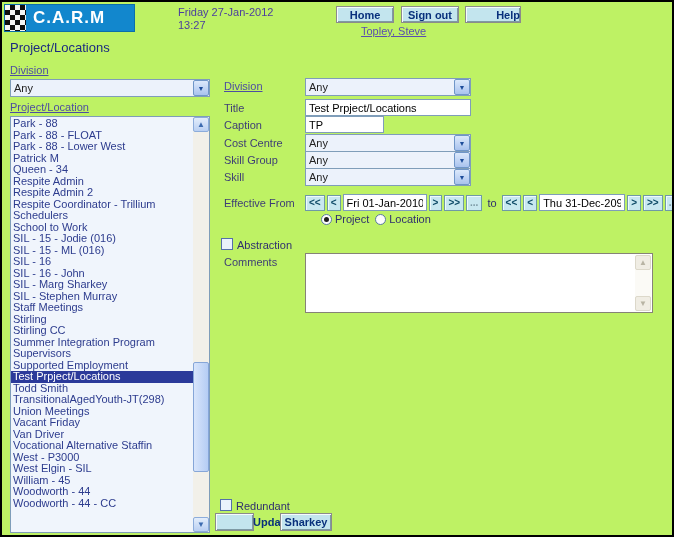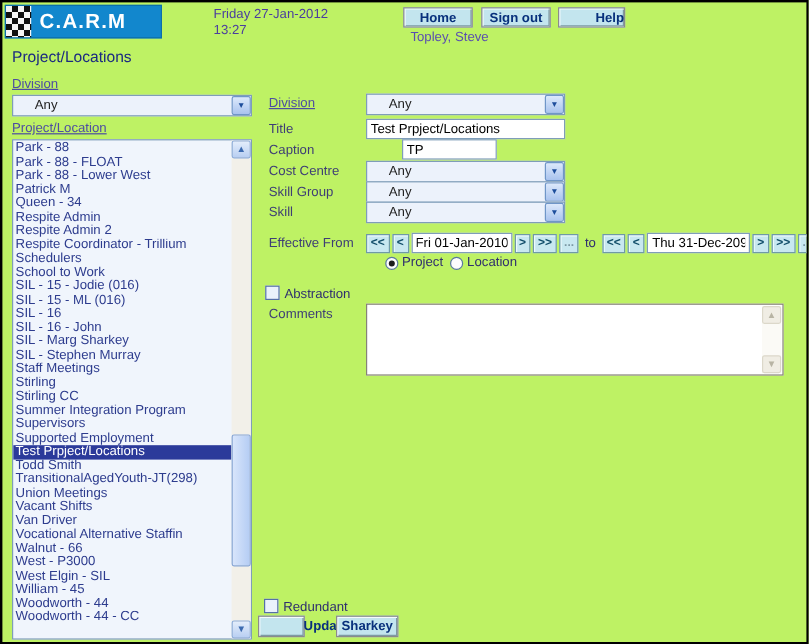--- a/index.html
+++ b/index.html
@@ -10,28 +10,28 @@
   .logo { position:absolute; left:2px; top:2px; width:131px; height:28px; background:#1287cd; display:flex; align-items:center; border:1px solid #0c6eab; }
   .checker { width:21px; height:100%; background-image:conic-gradient(#101010 25%, #f5f5f5 0 50%, #101010 0 75%, #f5f5f5 0); background-size:10px 10px; }
   .logo-text { color:#fff; font-weight:bold; font-size:17px; letter-spacing:1px; margin-left:7px; }
   .datetime { position:absolute; left:176px; top:4px; font-size:11px; color:#4b3e9e; line-height:13px; }
   .hbtn { position:absolute; top:4px; height:17px; background:#c3e5ee; border:1px solid #8b8b8b;
           box-shadow:inset 1px 1px 0 #f6fbfd, inset -1px -1px 0 #7e9aa4;
           color:#08307c; font-weight:bold; font-size:11px; font-family:inherit; text-align:center; cursor:default; }
   .hbtn.home { left:334px; width:58px; }
   .hbtn.signout { left:399px; width:58px; }
   .hbtn.help { left:463px; width:56px;text-align:right; }
-  .username { position:absolute; left:340px; top:23px; font-size:11px; color:#5a4fae; }
+  .username { position:absolute; left:359px; top:23px; font-size:11px; color:#5a4fae;text-decoration:underline; }
   .page-title { position:absolute; left:8px; top:38px; font-size:13px; color:#1b2a80; }
 
   
   .link-label { position:absolute; font-size:11px; color:#4d4da1; text-decoration:underline; cursor:pointer; }
   .plain-label { position:absolute; font-size:11px; color:#3e3e75; }
   .xp-select { position:absolute; height:18px; background:#ecf2fb; border:1px solid #7f9db9; display:flex; align-items:center; font-size:11px; color:#222; }
-  .sel-text { flex:1; padding-left:18px; overflow:hidden; white-space:nowrap; }
+  .sel-text { flex:1; padding-left:3px; overflow:hidden; white-space:nowrap; }
   .xp-arrow { width:16px; height:16px; background:linear-gradient(#dce9fb,#a9c3ee); border:1px solid #6f96c8; border-radius:2px; display:flex; align-items:center; justify-content:center; color:#1d4d9b; font-size:7px; }
   .tinput { position:absolute; height:17px; border:1px solid #7f9db9; background:#fff; font-size:11px; font-family:inherit; padding:0 3px; color:#000; }
 
   
   .listbox { position:absolute; left:8px; top:114px; width:200px; height:417px; background:#f0f5fc; border:1px solid #7f9db9; }
   .items { position:absolute; left:0; top:1px; right:16px; bottom:0; overflow:hidden; }
   .list-item { height:11.5px; line-height:11.5px; font-size:11px; color:#2d3c8e; padding-left:2px; white-space:nowrap; overflow:hidden; cursor:default; }
   .list-item.selected { background:#2b3a9a; color:#fff; }
   .sb { position:absolute; right:0; top:0; width:16px; height:100%; background:#f2f0e9; }
   .sb-btn { position:absolute; left:0; width:16px; height:15px; background:linear-gradient(#e3edfb,#b9cff2); border:1px solid #8cacdb; color:#3d6bb0; font-size:8px; line-height:13px; text-align:center; border-radius:2px; }
@@ -114,24 +114,23 @@
         <div class="list-item">Staff Meetings</div>
         <div class="list-item">Stirling</div>
         <div class="list-item">Stirling CC</div>
         <div class="list-item">Summer Integration Program</div>
         <div class="list-item">Supervisors</div>
         <div class="list-item">Supported Employment</div>
         <div class="list-item selected">Test Prpject/Locations</div>
         <div class="list-item">Todd Smith</div>
         <div class="list-item">TransitionalAgedYouth-JT(298)</div>
         <div class="list-item">Union Meetings</div>
-        <div class="list-item">Vacant Shifts</div>
+        <div class="list-item">Vacant Friday</div>
         <div class="list-item">Van Driver</div>
         <div class="list-item">Vocational Alternative Staffin</div>
-        <div class="list-item">Walnut - 66</div>
         <div class="list-item">West - P3000</div>
         <div class="list-item">West Elgin - SIL</div>
         <div class="list-item">William - 45</div>
         <div class="list-item">Woodworth - 44</div>
         <div class="list-item">Woodworth - 44 - CC</div>
       </div>
     <div class="sb">
       <div class="sb-btn sb-up">▲</div>
       <div class="sb-track">
         <div class="sb-thumb"></div>
@@ -147,21 +146,21 @@
   <div class="plain-label" style="left:222px; top:152px;">Skill Group</div>
   <div class="plain-label" style="left:222px; top:169px;">Skill</div>
   <div class="plain-label" style="left:222px; top:195px;">Effective From</div>
   <div class="plain-label" style="left:222px; top:254px;">Comments</div>
 
   <div class="xp-select" style="left:303px; top:76px; width:166px;">
     <span class="sel-text">Any</span>
     <span class="xp-arrow">▼</span>
   </div>
   <input class="tinput" style="left: 303px; top: 97px; width: 166px;" value="Test Prpject/Locations">
-  <input class="tinput" style="left: 303px; top: 114px; width: 79px; margin-left: 30px;" value="TP">
+  <input class="tinput" style="left: 303px; top: 114px; width: 79px;" value="TP">
   <div class="xp-select" style="left:303px; top:132px; width:166px;">
     <span class="sel-text">Any</span>
     <span class="xp-arrow">▼</span>
   </div>
   <div class="xp-select" style="left:303px; top:149px; width:166px;">
     <span class="sel-text">Any</span>
     <span class="xp-arrow">▼</span>
   </div>
   <div class="xp-select" style="left:303px; top:166px; width:166px;">
     <span class="sel-text">Any</span>

